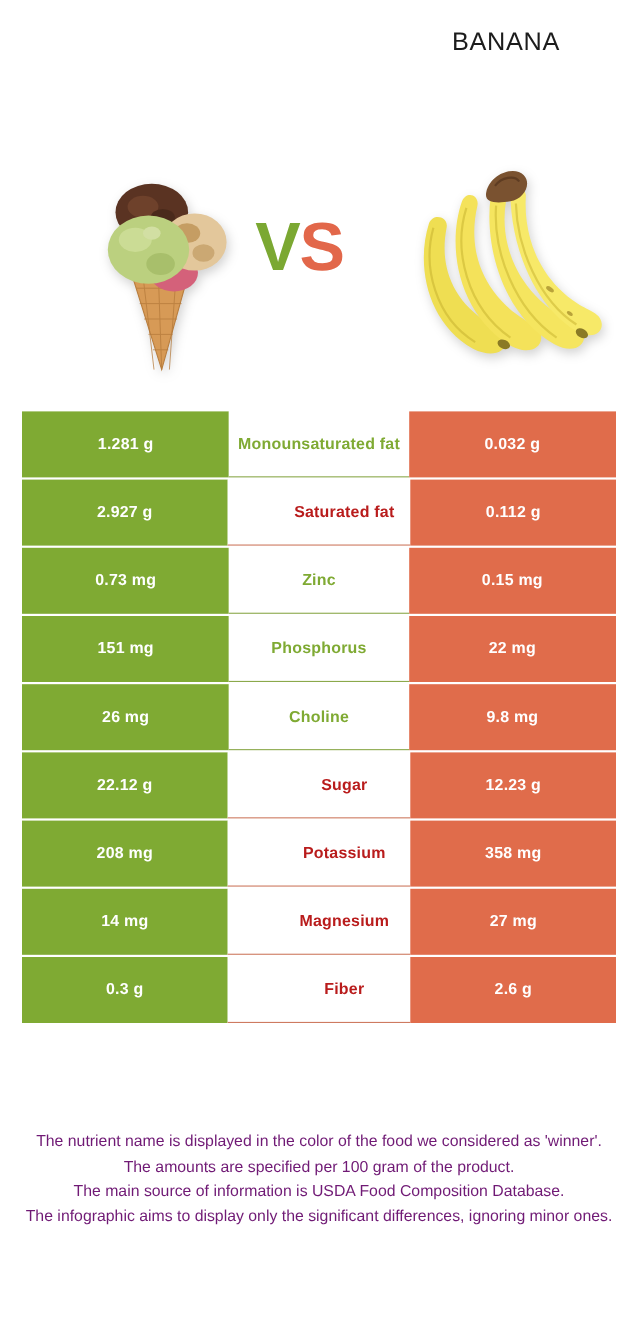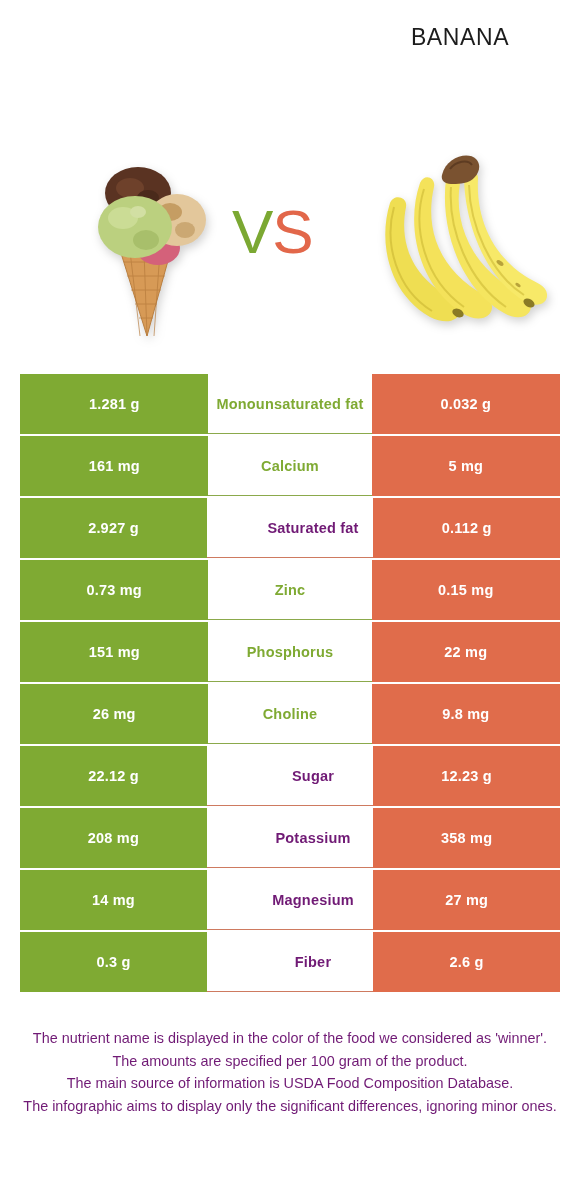--- a/index.html
+++ b/index.html
@@ -37,23 +37,23 @@
     font-weight: 300;
     font-family: "Liberation Sans", sans-serif;
   }
   .title-left  { left: 20px;  width: 200px; text-align: right; }
   .title-right { left: 360px; width: 200px; text-align: center; }
 
   
   .vs {
     position: absolute;
     left: 232px;
-    top: 196px;
+    top: 189px;
     font-size: 62px;
-    font-weight: 400;
+    font-weight: 700;
     letter-spacing: -1px;
     font-family: "Liberation Sans", sans-serif;
   }
   .vs .v { color: #7BA832; }
   .vs .s { color: #E2674A; }
 
   
   .food-img {
     position: absolute;
     filter: drop-shadow(2px 4px 5px rgba(0,0,0,0.18));
@@ -91,21 +91,21 @@
     display: flex;
     align-items: center;
     justify-content: center;
     background: #ffffff;
     font-size: 14.5px;
     font-weight: 600;
     letter-spacing: 0.2px;
     border-bottom: 1.5px solid transparent;
   }
   .cell-mid.win-left  { color: #7FAA33; border-bottom-color: #8BA94B; }
-  .cell-mid.win-right { color: #701a75; border-bottom-color: #CE7A60; padding-left: 46px; }
+  .cell-mid.win-right { color: #b91c1c; border-bottom-color: #CE7A60; padding-left: 46px; }
 
   
   .footer {
     position: absolute;
     left: 22px;
     top: 1027px;
     width: 536px;
     text-align: center;
     color: #701a75;
     font-size: 14.4px;
@@ -189,25 +189,20 @@
   </div>
 
   <div class="table">
 
     <div class="row">
       <div class="cell-left">1.281 g</div>
       <div class="cell-mid win-left">Monounsaturated fat</div>
       <div class="cell-right">0.032 g</div>
     </div>
 
-    <div class="row">
-      <div class="cell-left">161 mg</div>
-      <div class="cell-mid win-left">Calcium</div>
-      <div class="cell-right">5 mg</div>
-    </div>
 
     <div class="row">
       <div class="cell-left">2.927 g</div>
       <div class="cell-mid win-right">Saturated fat</div>
       <div class="cell-right">0.112 g</div>
     </div>
 
     <div class="row">
       <div class="cell-left">0.73 mg</div>
       <div class="cell-mid win-left">Zinc</div>

